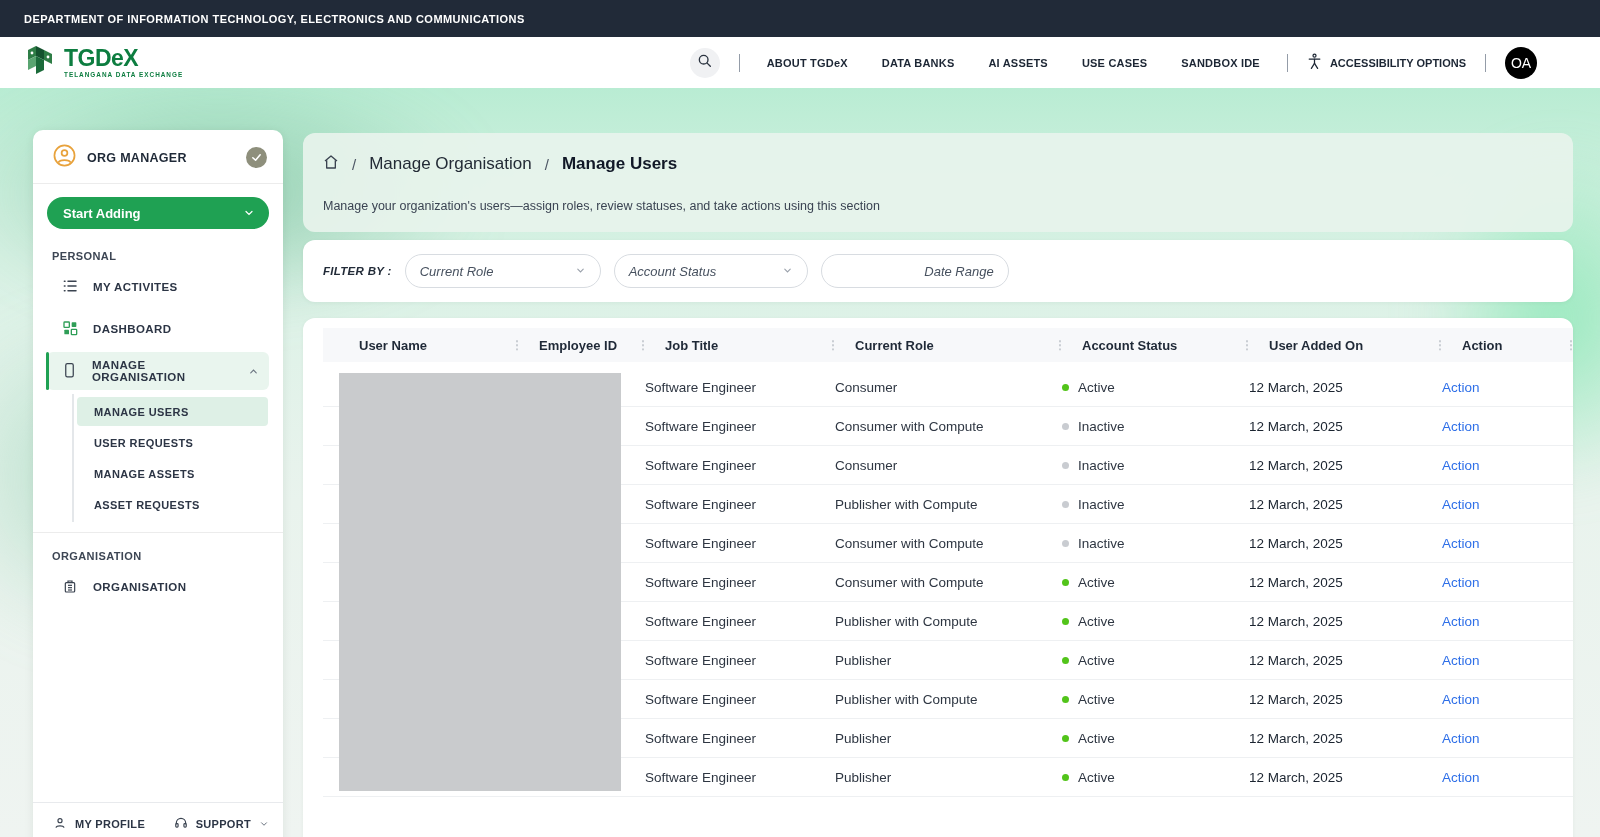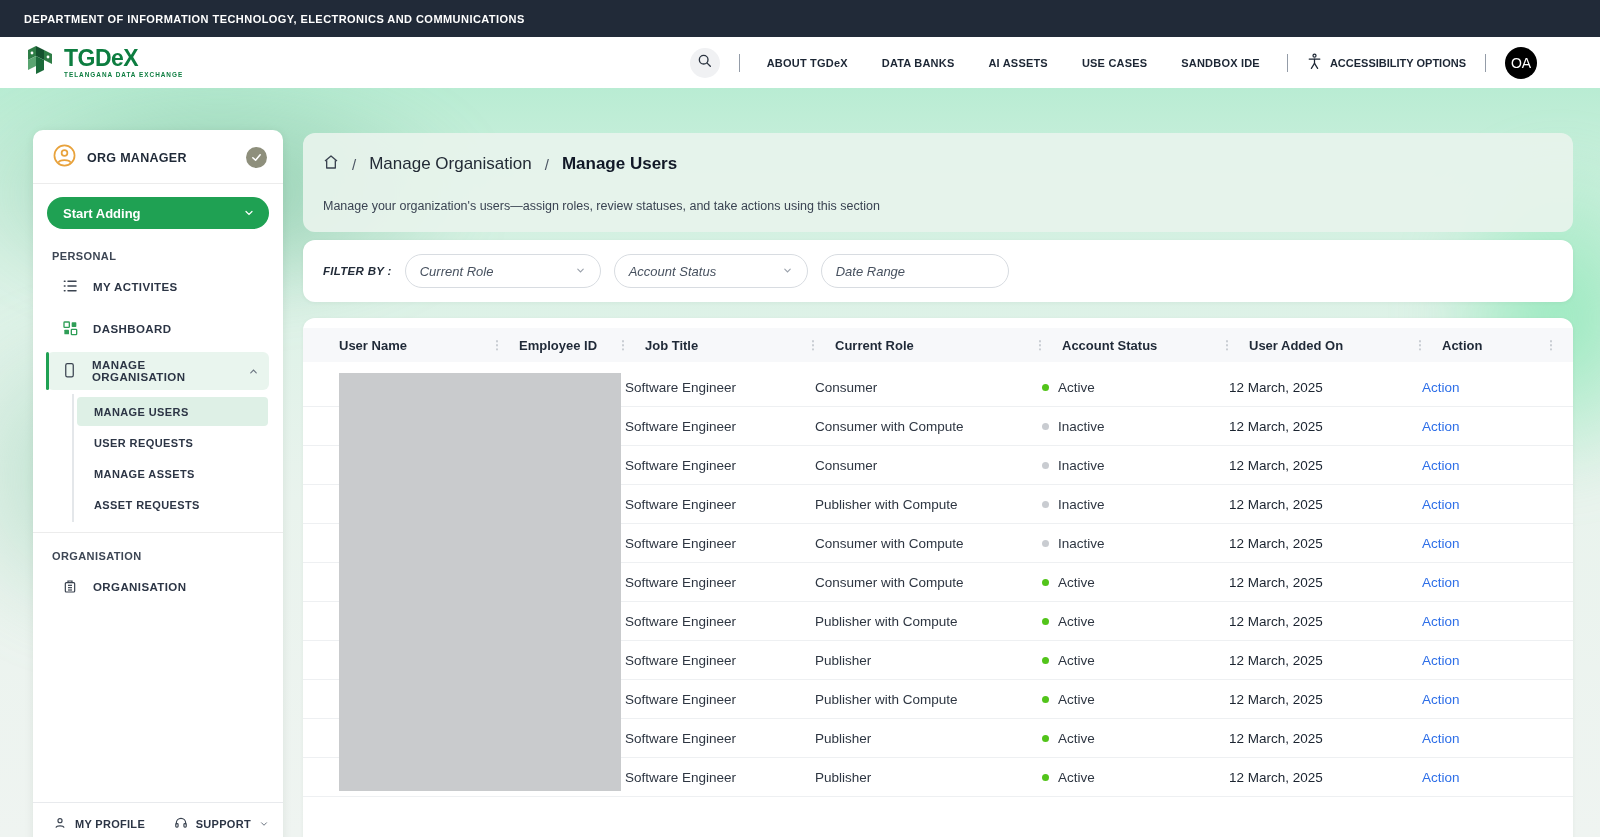--- a/index.html
+++ b/index.html
@@ -77,34 +77,34 @@
   .filter-card { position:absolute; left:303px; top:152px; width:1270px; height:62px; background:#fff;
     border-radius:12px; display:flex; align-items:center; padding:0 20px; gap:13px;
     box-shadow:0 1px 4px rgba(25,60,40,.05);font-style:italic; }
   .filter-label { font-size:11.5px; font-weight:700; color:#222b38; letter-spacing:.3px; }
   .pills { display:flex; gap:13px; align-items:center; }
   .pill { height:34px; border:1px solid #d8dce1; border-radius:17px; background:#fff;
     display:flex; align-items:center; justify-content:space-between; padding:0 14px;
     font-size:13px; color:#47515f; cursor:pointer; }
   .pills div.pill:nth-of-type(1){ width:196px; }
   .pills div.pill:nth-of-type(2){ width:194px; }
-  .pills div.pill:nth-of-type(3){ width:188px; }
+  .pills div.pill:nth-of-type(3){ width:188px;justify-content:flex-end; }
 
   
   .table-card { position:absolute; left:303px; top:230px; width:1270px; height:530px; background:#fff;
     border-radius:12px; overflow:hidden; box-shadow:0 1px 4px rgba(25,60,40,.05); }
   .title-row { height:44px; display:flex; align-items:center; padding:12px 47px 0 16px; }
   .table-title { font-size:15px; font-weight:700; color:#1f9d50; }
   .title-actions { margin-left:auto; display:flex; align-items:center; gap:24px; }
   .tsearch { cursor:pointer; display:flex; }
   .export-btn { height:27px; border:1.4px solid #2b3340; border-radius:14px; background:#fff;
     display:flex; align-items:center; gap:7px; padding:0 12px; font-size:12px; font-weight:700;
     color:#16202e; cursor:pointer; }
   .grid7 { display:grid; grid-template-columns:180px 126px 190px 227px 187px 193px 131px;
-    padding-left:36px; align-items:center; }
+    padding-left:36px; align-items:center;margin-left:20px; }
   .thead { margin-top:10px; height:34px; background:#f7f8fa; }
   .th { display:flex; align-items:center; justify-content:space-between; padding-right:16px;
     font-size:13px; font-weight:700; color:#1f2937; }
   .kebab { color:#c3c8ce; font-size:12px; line-height:1; cursor:pointer; }
   .rows { margin-top:6px; position:relative; }
   .trow { height:39px; border-bottom:1px solid #eef0f2; font-size:13.5px; color:#2e3642;padding-left:16px; }
   .cell-status { display:flex; align-items:center; gap:9px; }
   .dot { width:7px; height:7px; border-radius:50%; }
   .dot.on { background:#52c41a; }
   .dot.off { background:#c9ccd1; }

